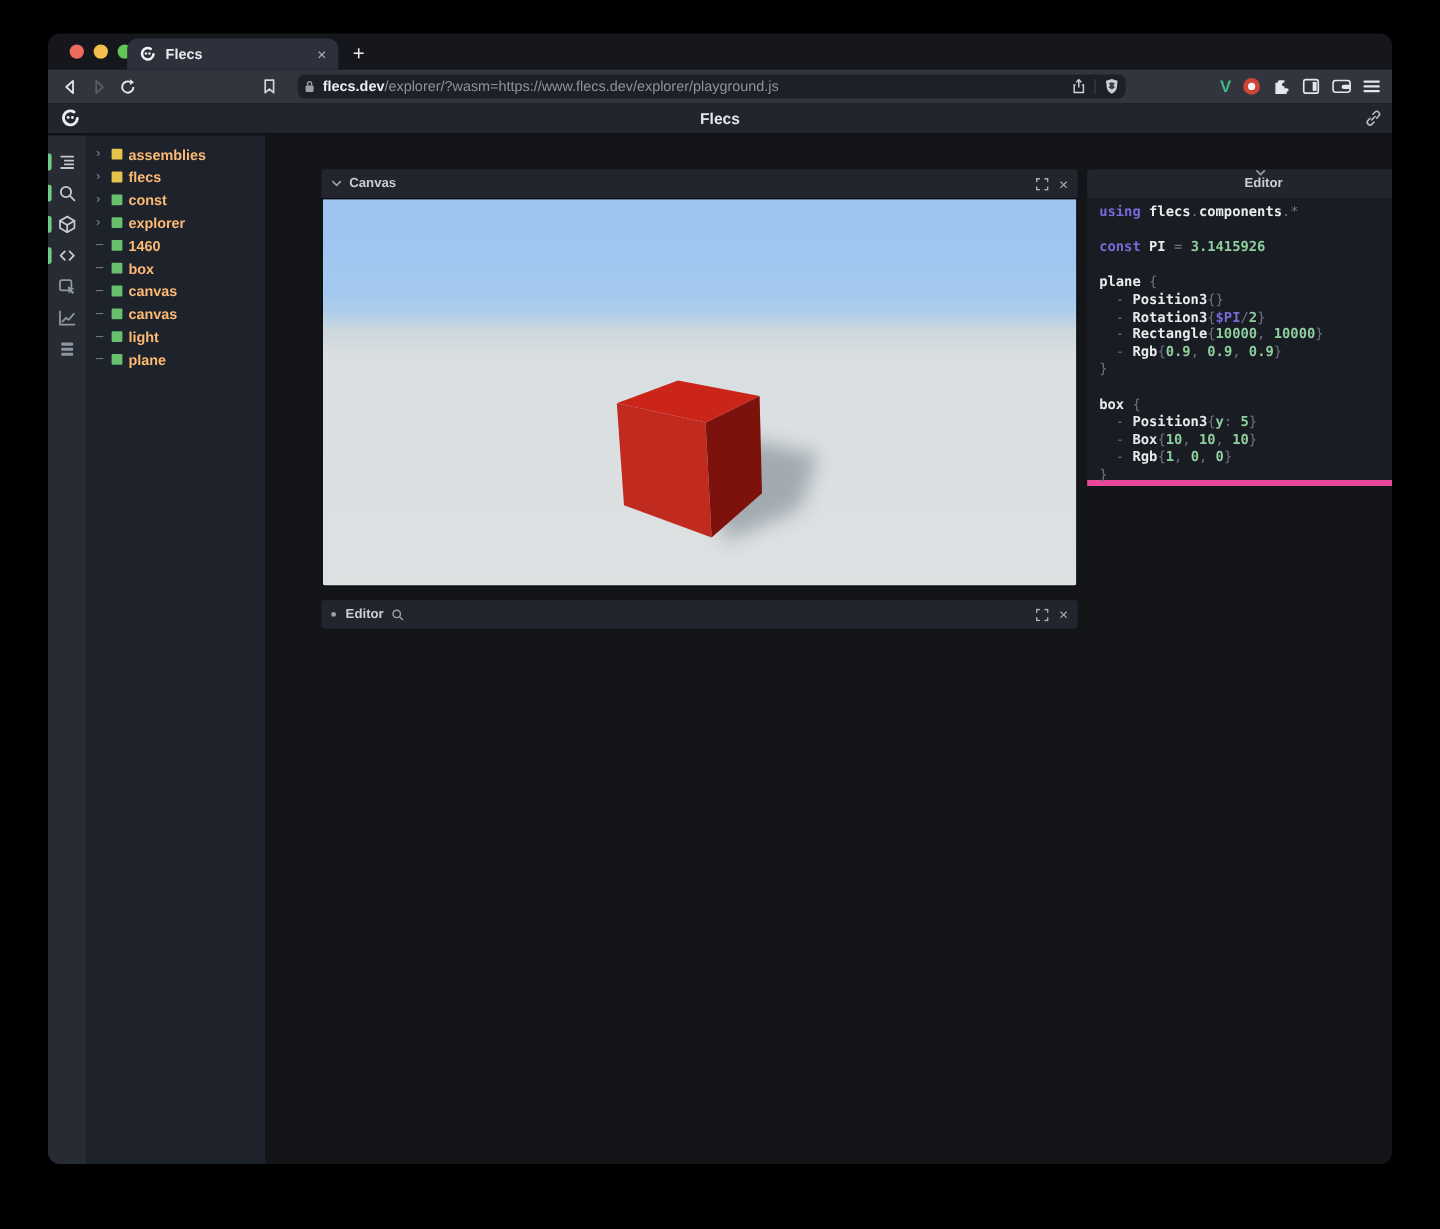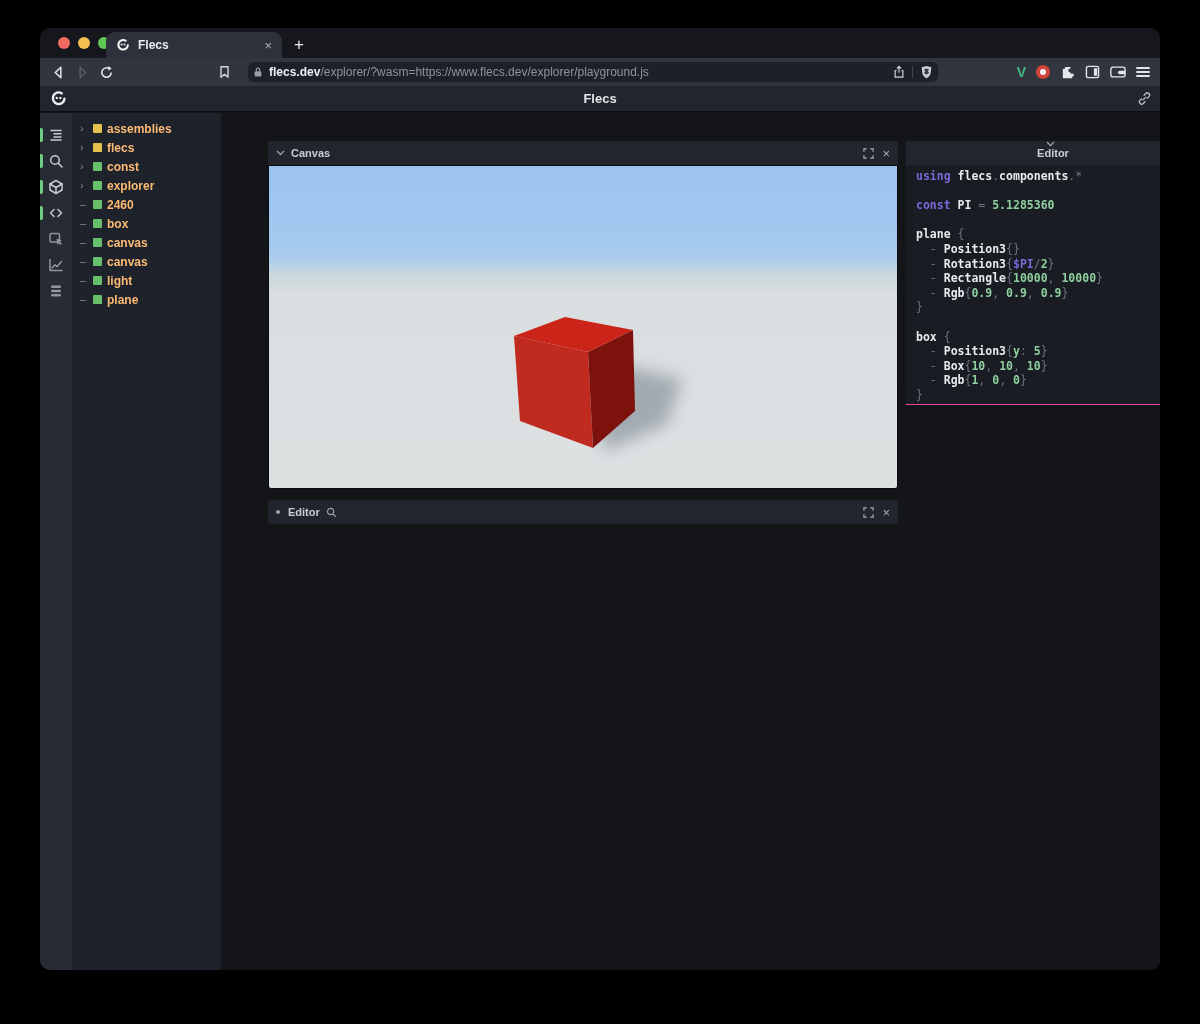--- a/index.html
+++ b/index.html
@@ -72,21 +72,21 @@
                  border:1px solid #0b0c0f; border-radius:0 0 3px 3px;
                  background:linear-gradient(180deg,#9cc4ee 0%,#a3c9f0 24%,#aecdea 29%,
                             #ccd8dd 34%,#d9dee0 40%,#dee1e2 100%); }
   .canvas-body svg { position:absolute; left:0; top:0; }
 
   .search-hdr { left:47px; top:387px; width:630px; border-radius:3px; }
   .search-glyph { margin-left:6px; display:flex; }
 
   .editor-hdr  { left:685px; top:28px; width:294px;flex-direction:column; }
   .editor-body { position:absolute; left:685px; top:52px; width:294px; height:240px;
-                 background:#191c23; border-bottom:1px solid #ec4899; padding:4px 10px;
+                 background:#191c23; border-bottom:5px solid #ec4899; padding:4px 10px;
                  font-family:"DejaVu Sans Mono", monospace; font-size:11.5px; line-height:14.6px; }
   .cl { white-space:pre; }
   .tk-kw { color:#7a68d6; font-weight:bold; }
   .tk-id { color:#e8eaec; font-weight:bold; }
   .tk-num{ color:#8ecf9f; font-weight:bold; }
   .tk-pn { color:#6c7380; }
 
   svg { display:block; }
 </style>
 </head>
@@ -275,21 +275,21 @@
           <span class="tree-lbl">const</span>
         </div>
         <div class="tree-row">
           <span class="tree-tw">›</span>
           <span class="tree-sq" style="background:#68c06d"></span>
           <span class="tree-lbl">explorer</span>
         </div>
         <div class="tree-row">
           <span class="tree-tw">–</span>
           <span class="tree-sq" style="background:#68c06d"></span>
-          <span class="tree-lbl">2460</span>
+          <span class="tree-lbl">1460</span>
         </div>
         <div class="tree-row">
           <span class="tree-tw">–</span>
           <span class="tree-sq" style="background:#68c06d"></span>
           <span class="tree-lbl">box</span>
         </div>
         <div class="tree-row">
           <span class="tree-tw">–</span>
           <span class="tree-sq" style="background:#68c06d"></span>
           <span class="tree-lbl">canvas</span>
@@ -367,21 +367,21 @@
           <svg width="9" height="6" viewBox="0 0 9 6">
               <path d="M1 1 L4.5 4.5 L8 1" fill="none" stroke="#9aa0a8" stroke-width="1.4"></path>
             </svg>
         </span>
         <span class="panel-title">Editor</span>
 
       </div>
       <div class="editor-body" id="editorBody">
           <div class="cl"><span class="tk-kw">using </span><span class="tk-id">flecs</span><span class="tk-pn">.</span><span class="tk-id">components</span><span class="tk-pn">.*</span></div>
           <div class="cl">&nbsp;</div>
-          <div class="cl"><span class="tk-kw">const </span><span class="tk-id">PI</span><span class="tk-pn"> = </span><span class="tk-num">5.1285360</span></div>
+          <div class="cl"><span class="tk-kw">const </span><span class="tk-id">PI</span><span class="tk-pn"> = </span><span class="tk-num">3.1415926</span></div>
           <div class="cl">&nbsp;</div>
           <div class="cl"><span class="tk-id">plane</span><span class="tk-pn"> {</span></div>
           <div class="cl"><span class="tk-pn">  - </span><span class="tk-id">Position3</span><span class="tk-pn">{}</span></div>
           <div class="cl"><span class="tk-pn">  - </span><span class="tk-id">Rotation3</span><span class="tk-pn">{</span><span class="tk-kw">$PI</span><span class="tk-pn">/</span><span class="tk-num">2</span><span class="tk-pn">}</span></div>
           <div class="cl"><span class="tk-pn">  - </span><span class="tk-id">Rectangle</span><span class="tk-pn">{</span><span class="tk-num">10000</span><span class="tk-pn">, </span><span class="tk-num">10000</span><span class="tk-pn">}</span></div>
           <div class="cl"><span class="tk-pn">  - </span><span class="tk-id">Rgb</span><span class="tk-pn">{</span><span class="tk-num">0.9</span><span class="tk-pn">, </span><span class="tk-num">0.9</span><span class="tk-pn">, </span><span class="tk-num">0.9</span><span class="tk-pn">}</span></div>
           <div class="cl"><span class="tk-pn">}</span></div>
           <div class="cl">&nbsp;</div>
           <div class="cl"><span class="tk-id">box</span><span class="tk-pn"> {</span></div>
           <div class="cl"><span class="tk-pn">  - </span><span class="tk-id">Position3</span><span class="tk-pn">{</span><span class="tk-num">y</span><span class="tk-pn">: </span><span class="tk-num">5</span><span class="tk-pn">}</span></div>

